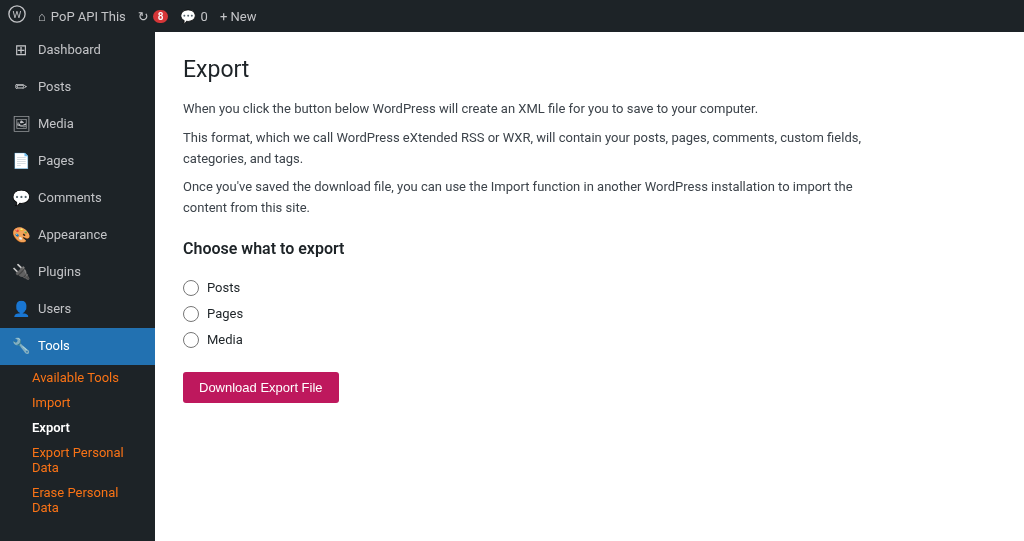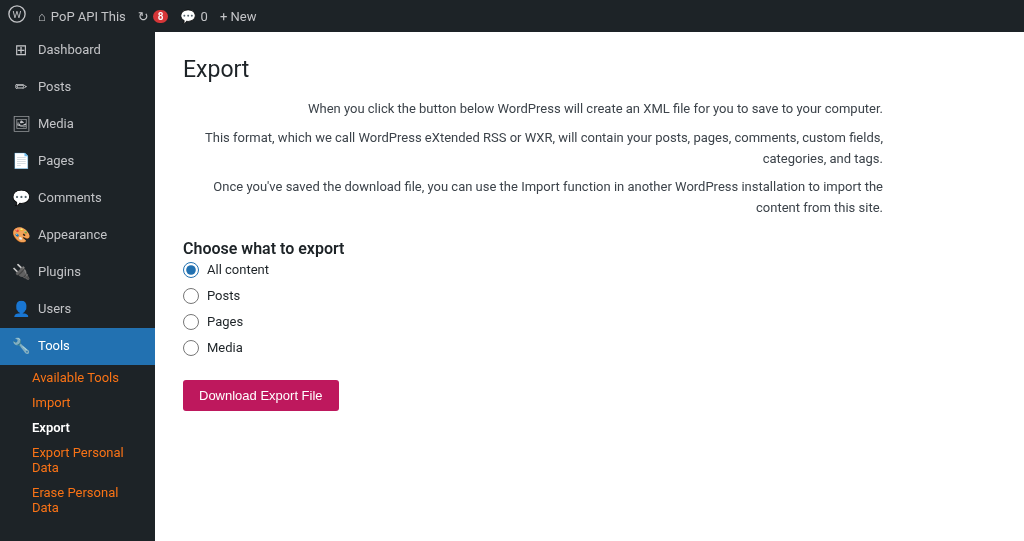--- a/index.html
+++ b/index.html
@@ -81,29 +81,28 @@
       color: #1d2327;
       margin-bottom: 16px;
     }
 
     .description-text {
       color: #3c434a;
       font-size: 13px;
       line-height: 1.6;
       margin-bottom: 8px;
       max-width: 700px;
-      text-align: right;
     }
 
     .section-title {
       font-size: 16px;
       font-weight: 600;
       color: #1d2327;
       margin-top: 20px;
-      margin-bottom: 4px;
+      margin-bottom: 22px;
     }
 
     .radio-group { margin-bottom: 10px; }
     .radio-option {
       display: flex;
       align-items: center;
       gap: 8px;
       margin-bottom: 10px;
       font-size: 13px;
       color: #1d2327;
@@ -215,24 +214,20 @@
   <div id="content">
     <h1>Export</h1>
 
     <p class="description-text">When you click the button below WordPress will create an XML file for you to save to your computer.</p>
     <p class="description-text">This format, which we call WordPress eXtended RSS or WXR, will contain your posts, pages, comments, custom fields, categories, and tags.</p>
     <p class="description-text">Once you've saved the download file, you can use the Import function in another WordPress installation to import the content from this site.</p>
 
     <h2 class="section-title">Choose what to export</h2>
 
     <div class="radio-group">
-      <label class="radio-option">
-        <input type="radio" name="export-type" checked="" style="">
-        <span>All content</span>
-      </label>
 
       <label class="radio-option">
         <input type="radio" name="export-type" style="">
         <span>Posts</span>
       </label>
 
       <label class="radio-option">
         <input type="radio" name="export-type" style="">
         <span>Pages</span>
       </label>

